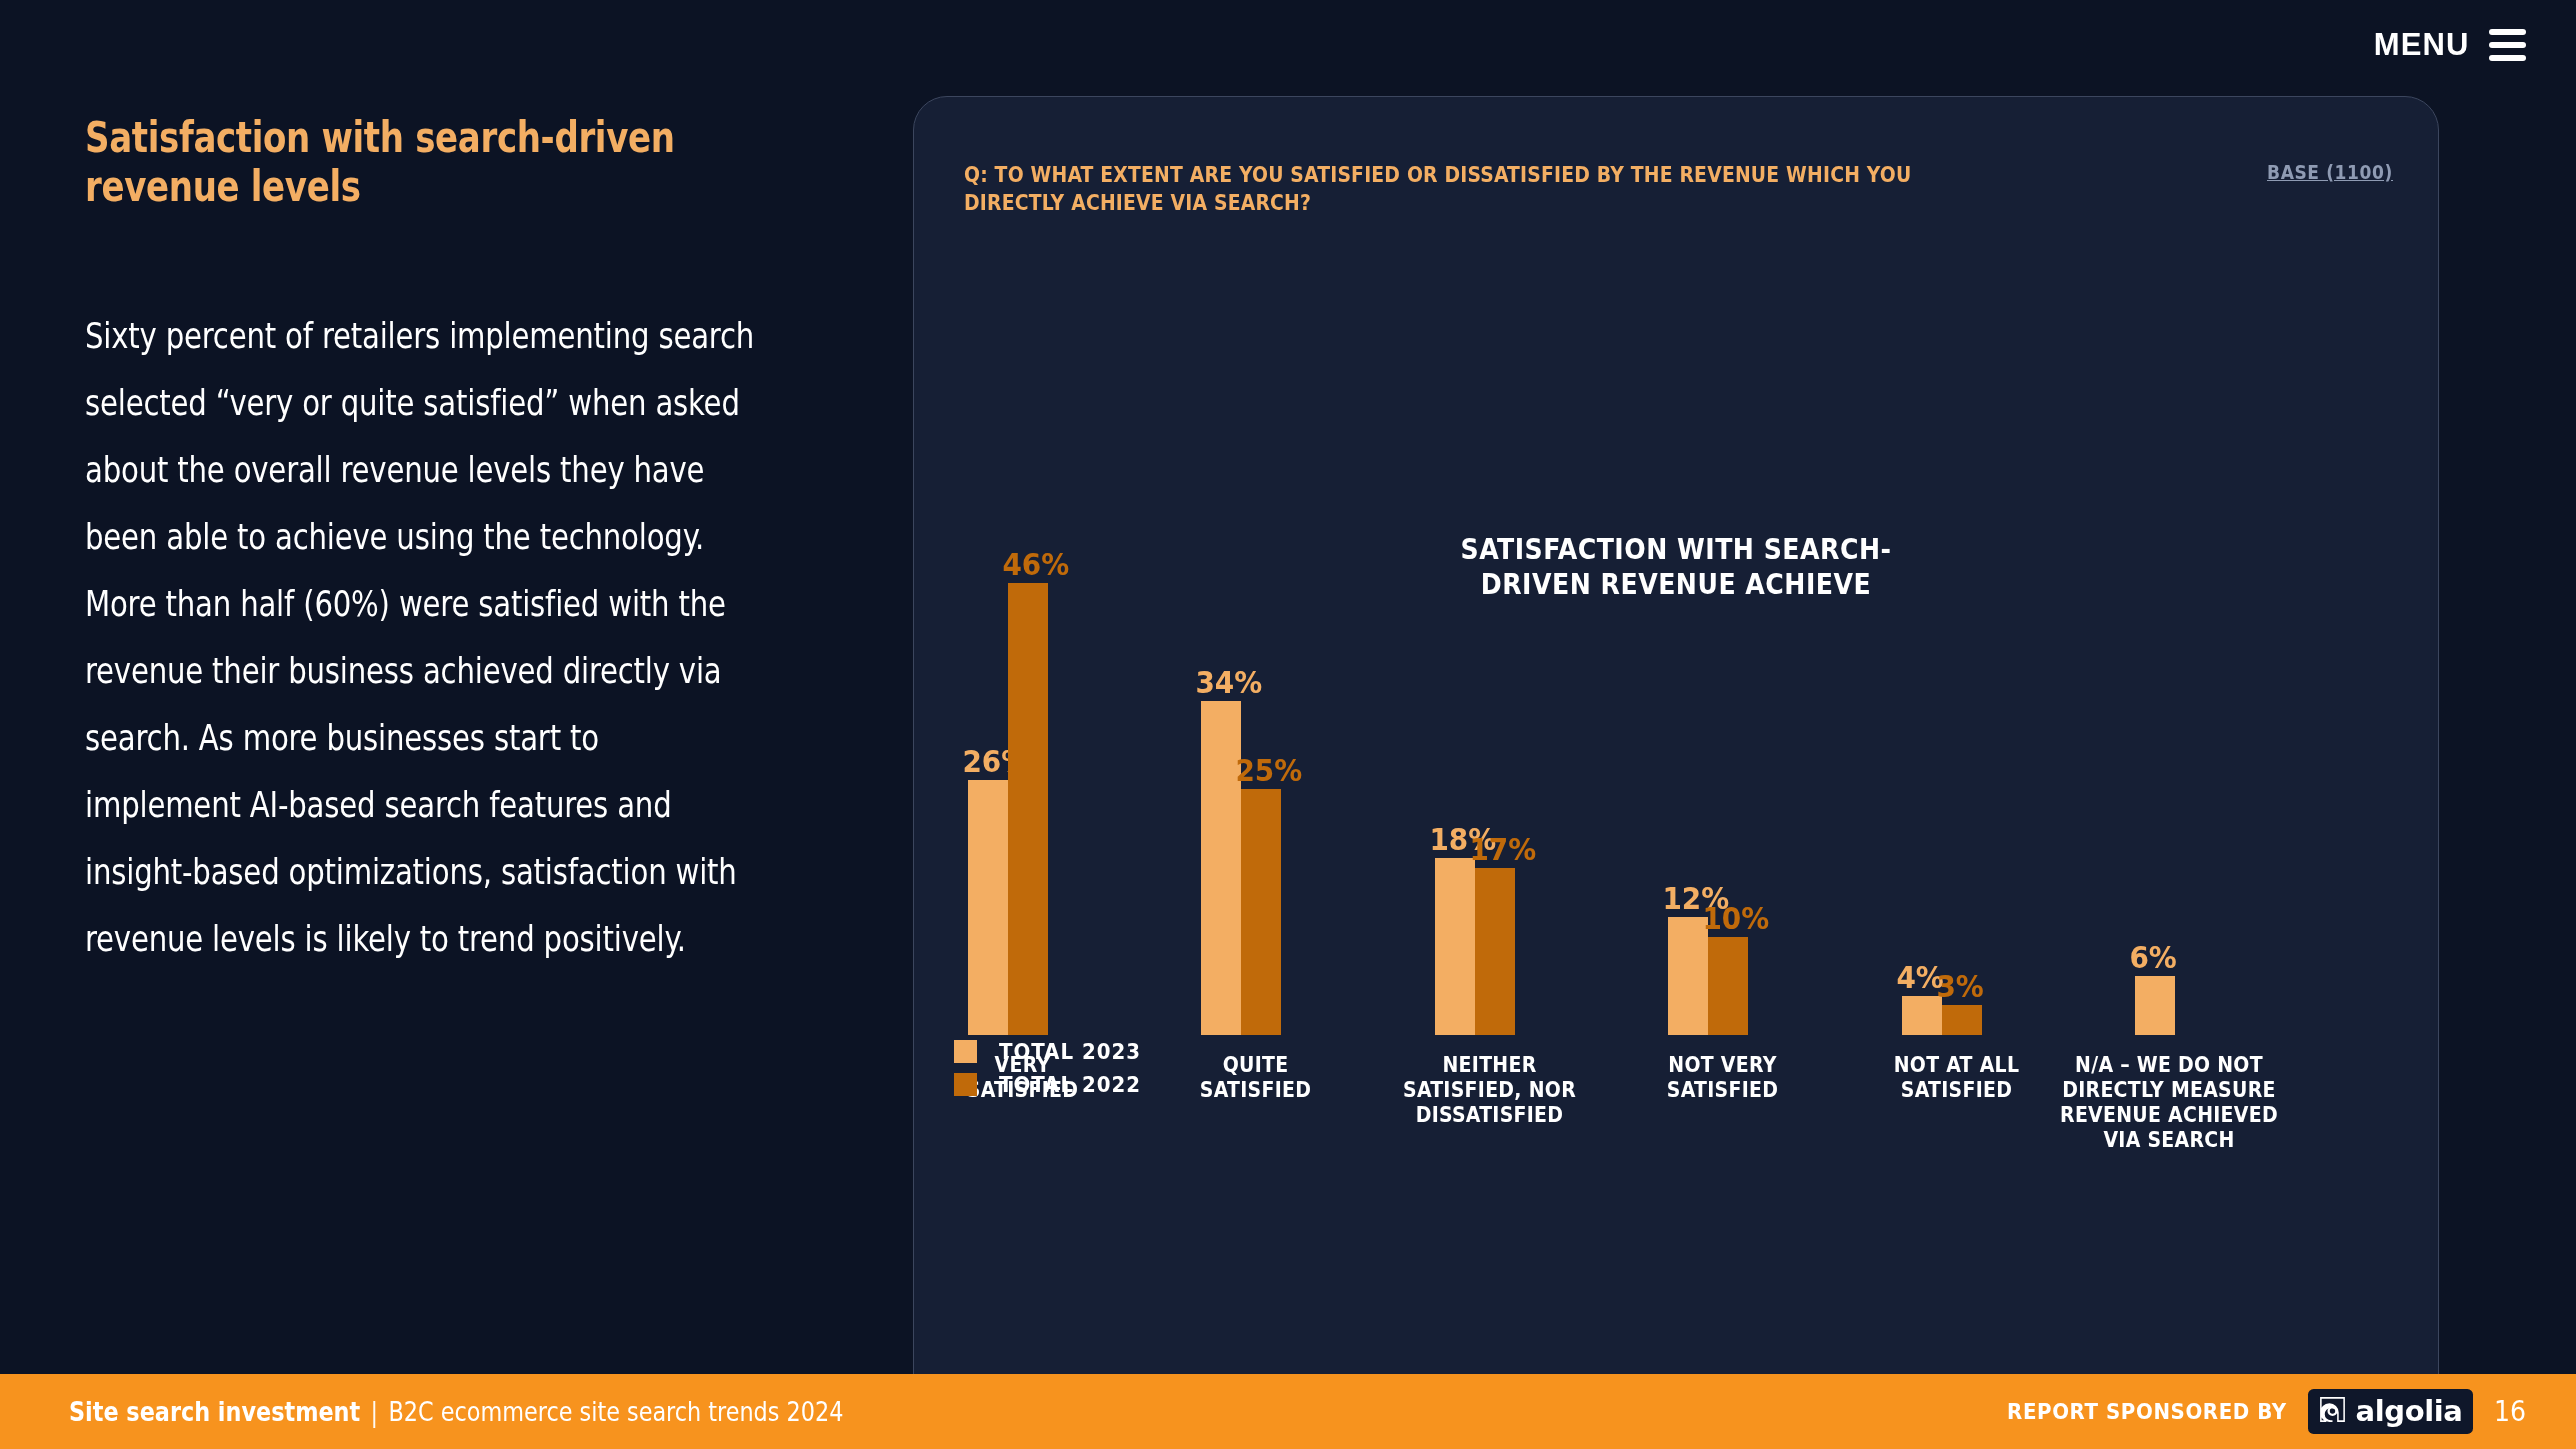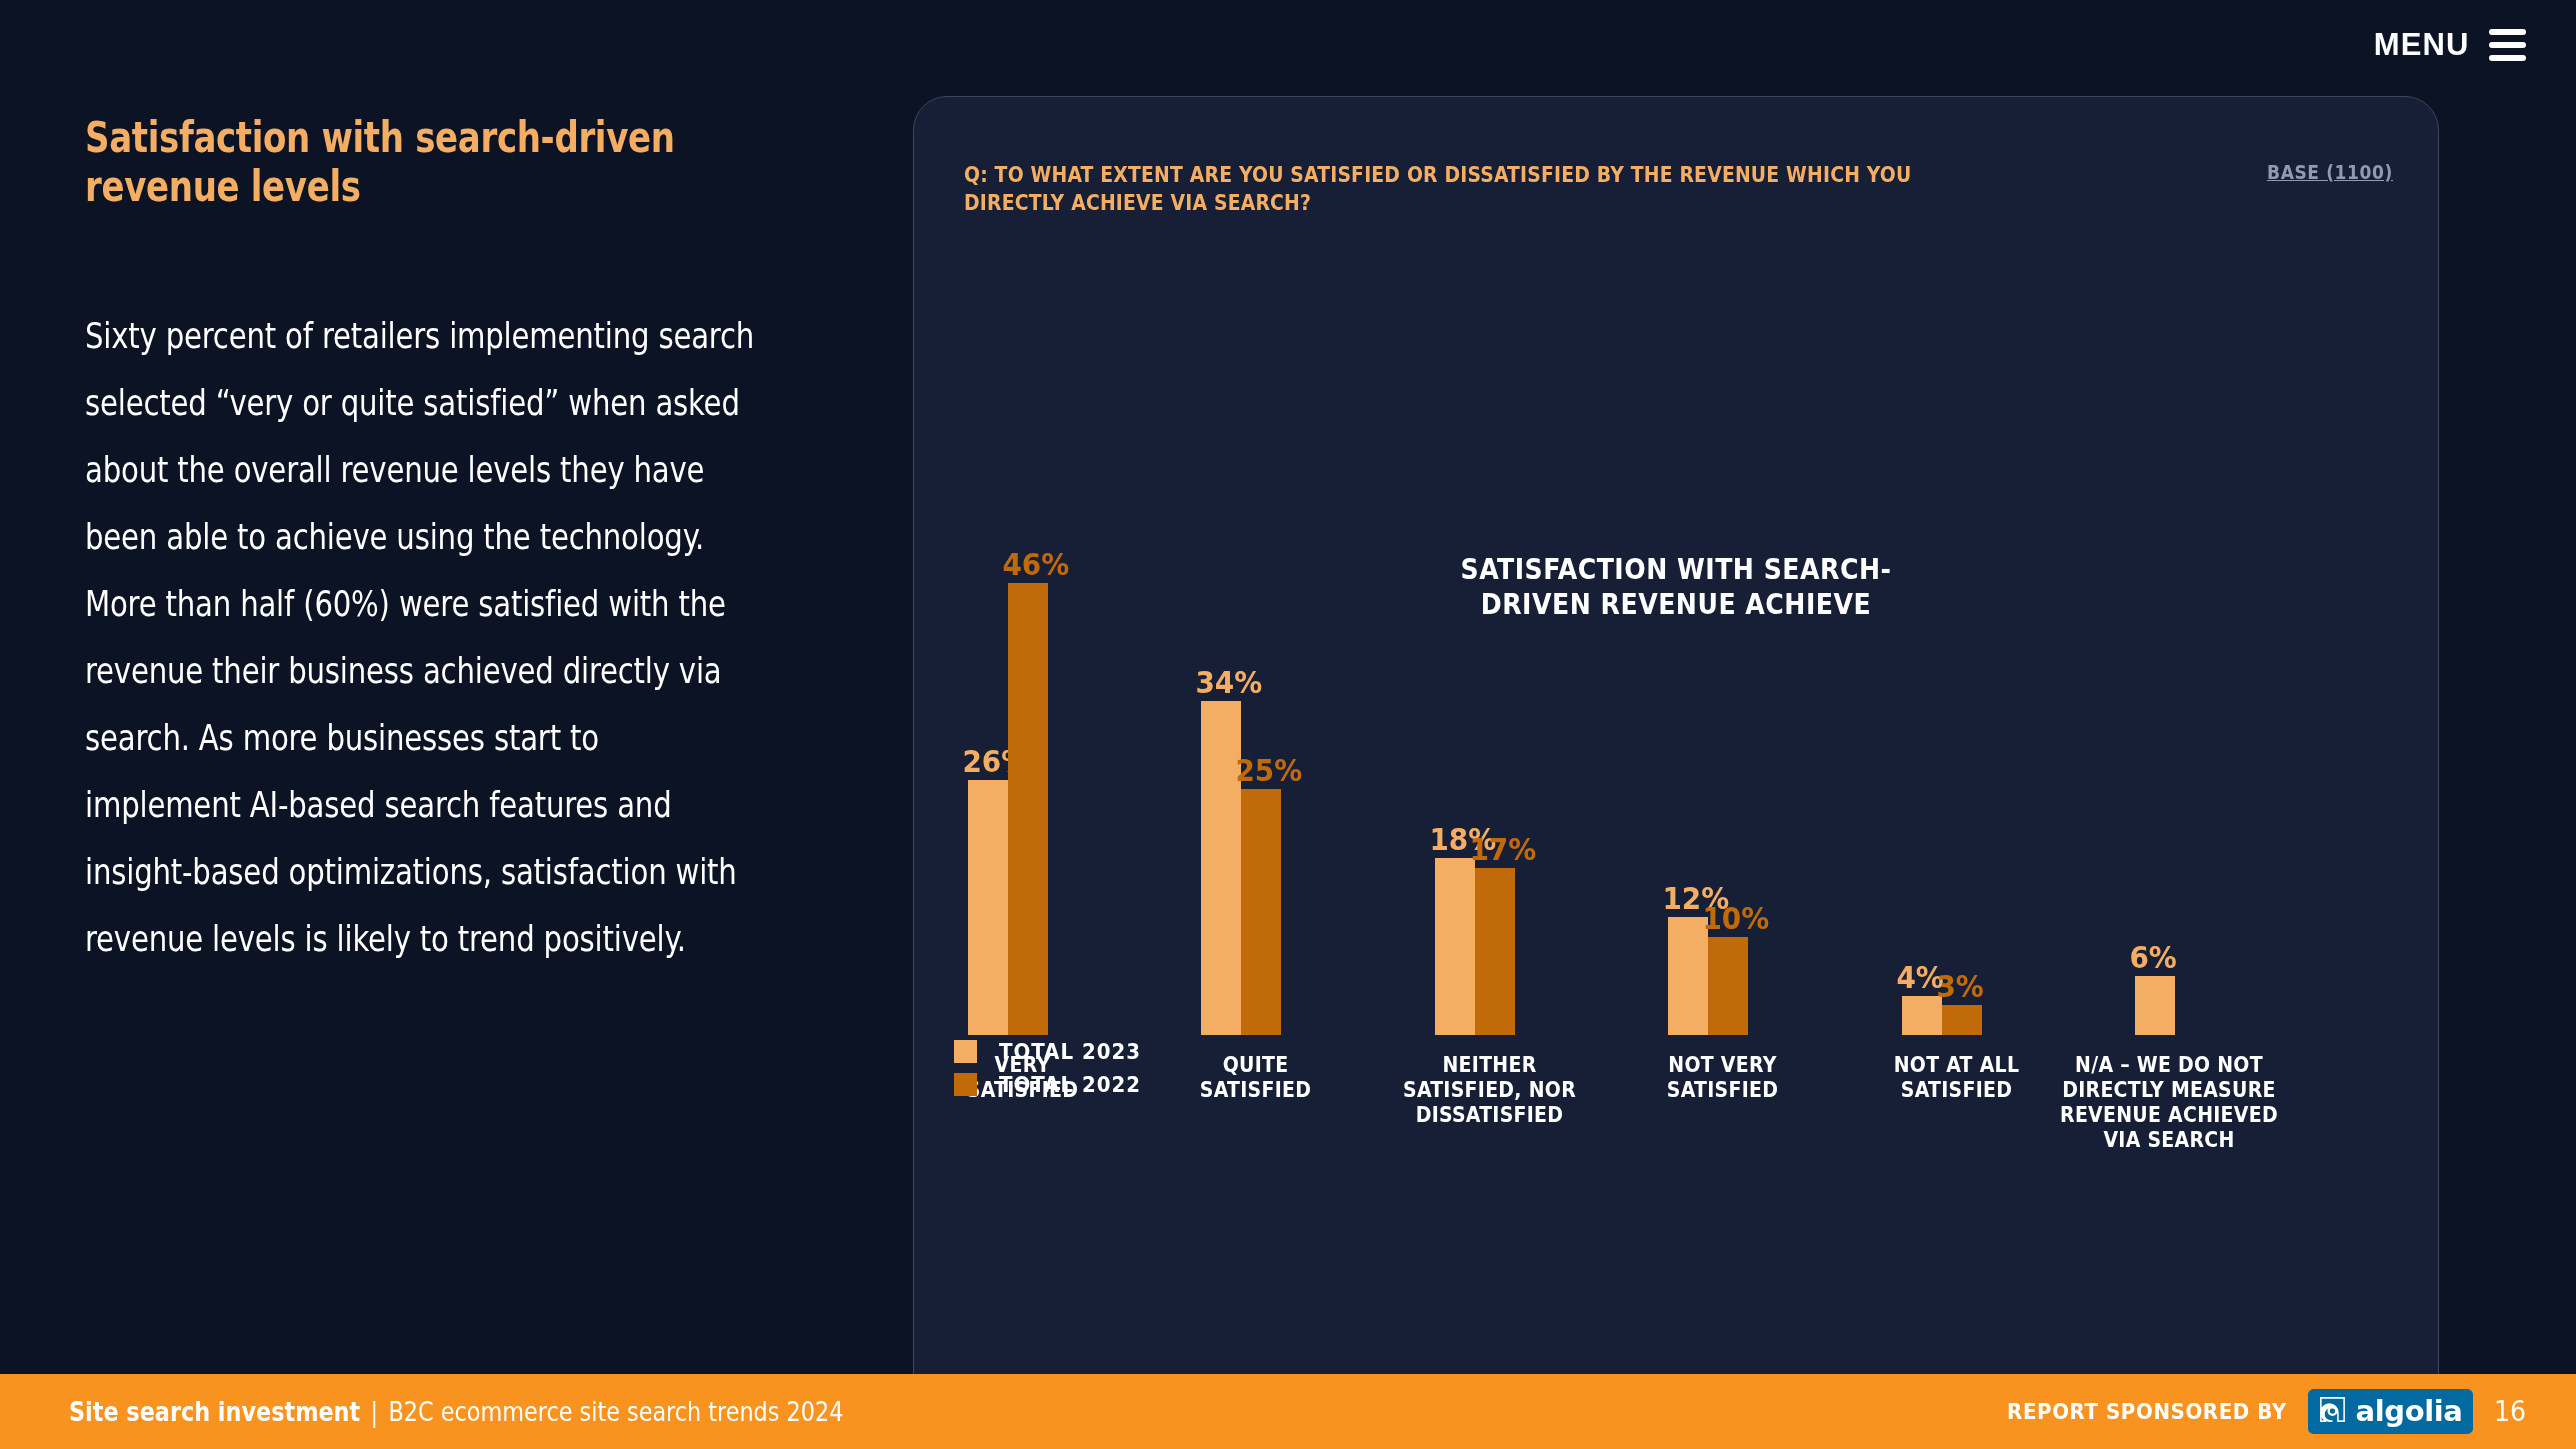--- a/index.html
+++ b/index.html
@@ -104,21 +104,20 @@
   .chart-title {
     position:absolute;
     left:0; right:0; top:435px;
     text-align:center;
     color:#ffffff;
     font-size:28px;
     line-height:35px;
     font-weight:700;
     letter-spacing:0.5px;
     font-family:"DejaVu Sans Condensed","Liberation Sans Narrow","Liberation Sans", sans-serif;
-    margin-top:20px;
   }
   .chart-title .ct-line { display:block; }
 
   
   .plot {
     position:absolute;
     left:0; top:0; width:100%; height:100%;
   }
   .group {
     position:absolute;
@@ -216,21 +215,21 @@
   }
   .sponsor-text {
     color:#ffffff;
     font-size:22px;
     font-weight:700;
     letter-spacing:0.6px;
     font-family:"DejaVu Sans Condensed","Liberation Sans Narrow","Liberation Sans", sans-serif;
   }
   .algolia-logo {
     display:flex; align-items:center; gap:8px;
-    background:#0369a1;
+    background:#0f172a;
     border-radius:5.6px;
     padding:5.6px 10.5px 6.4px 8.9px;
   }
   .algolia-mark { display:block; }
   .algolia-word {
     color:#ffffff;
     font-size:29px;
     font-weight:700;
     letter-spacing:-0.4px;
     line-height:1;

